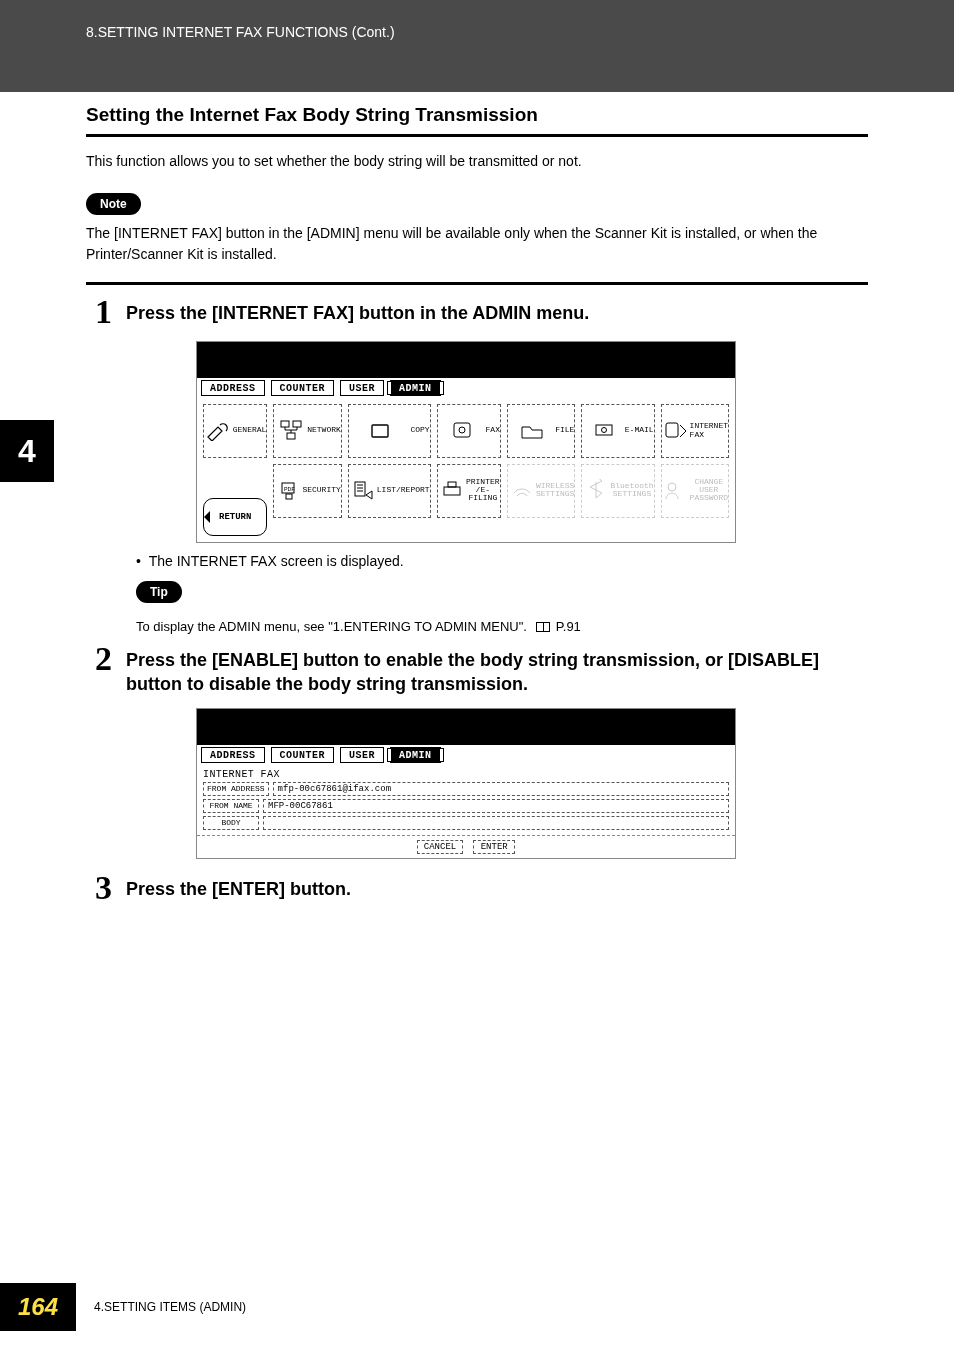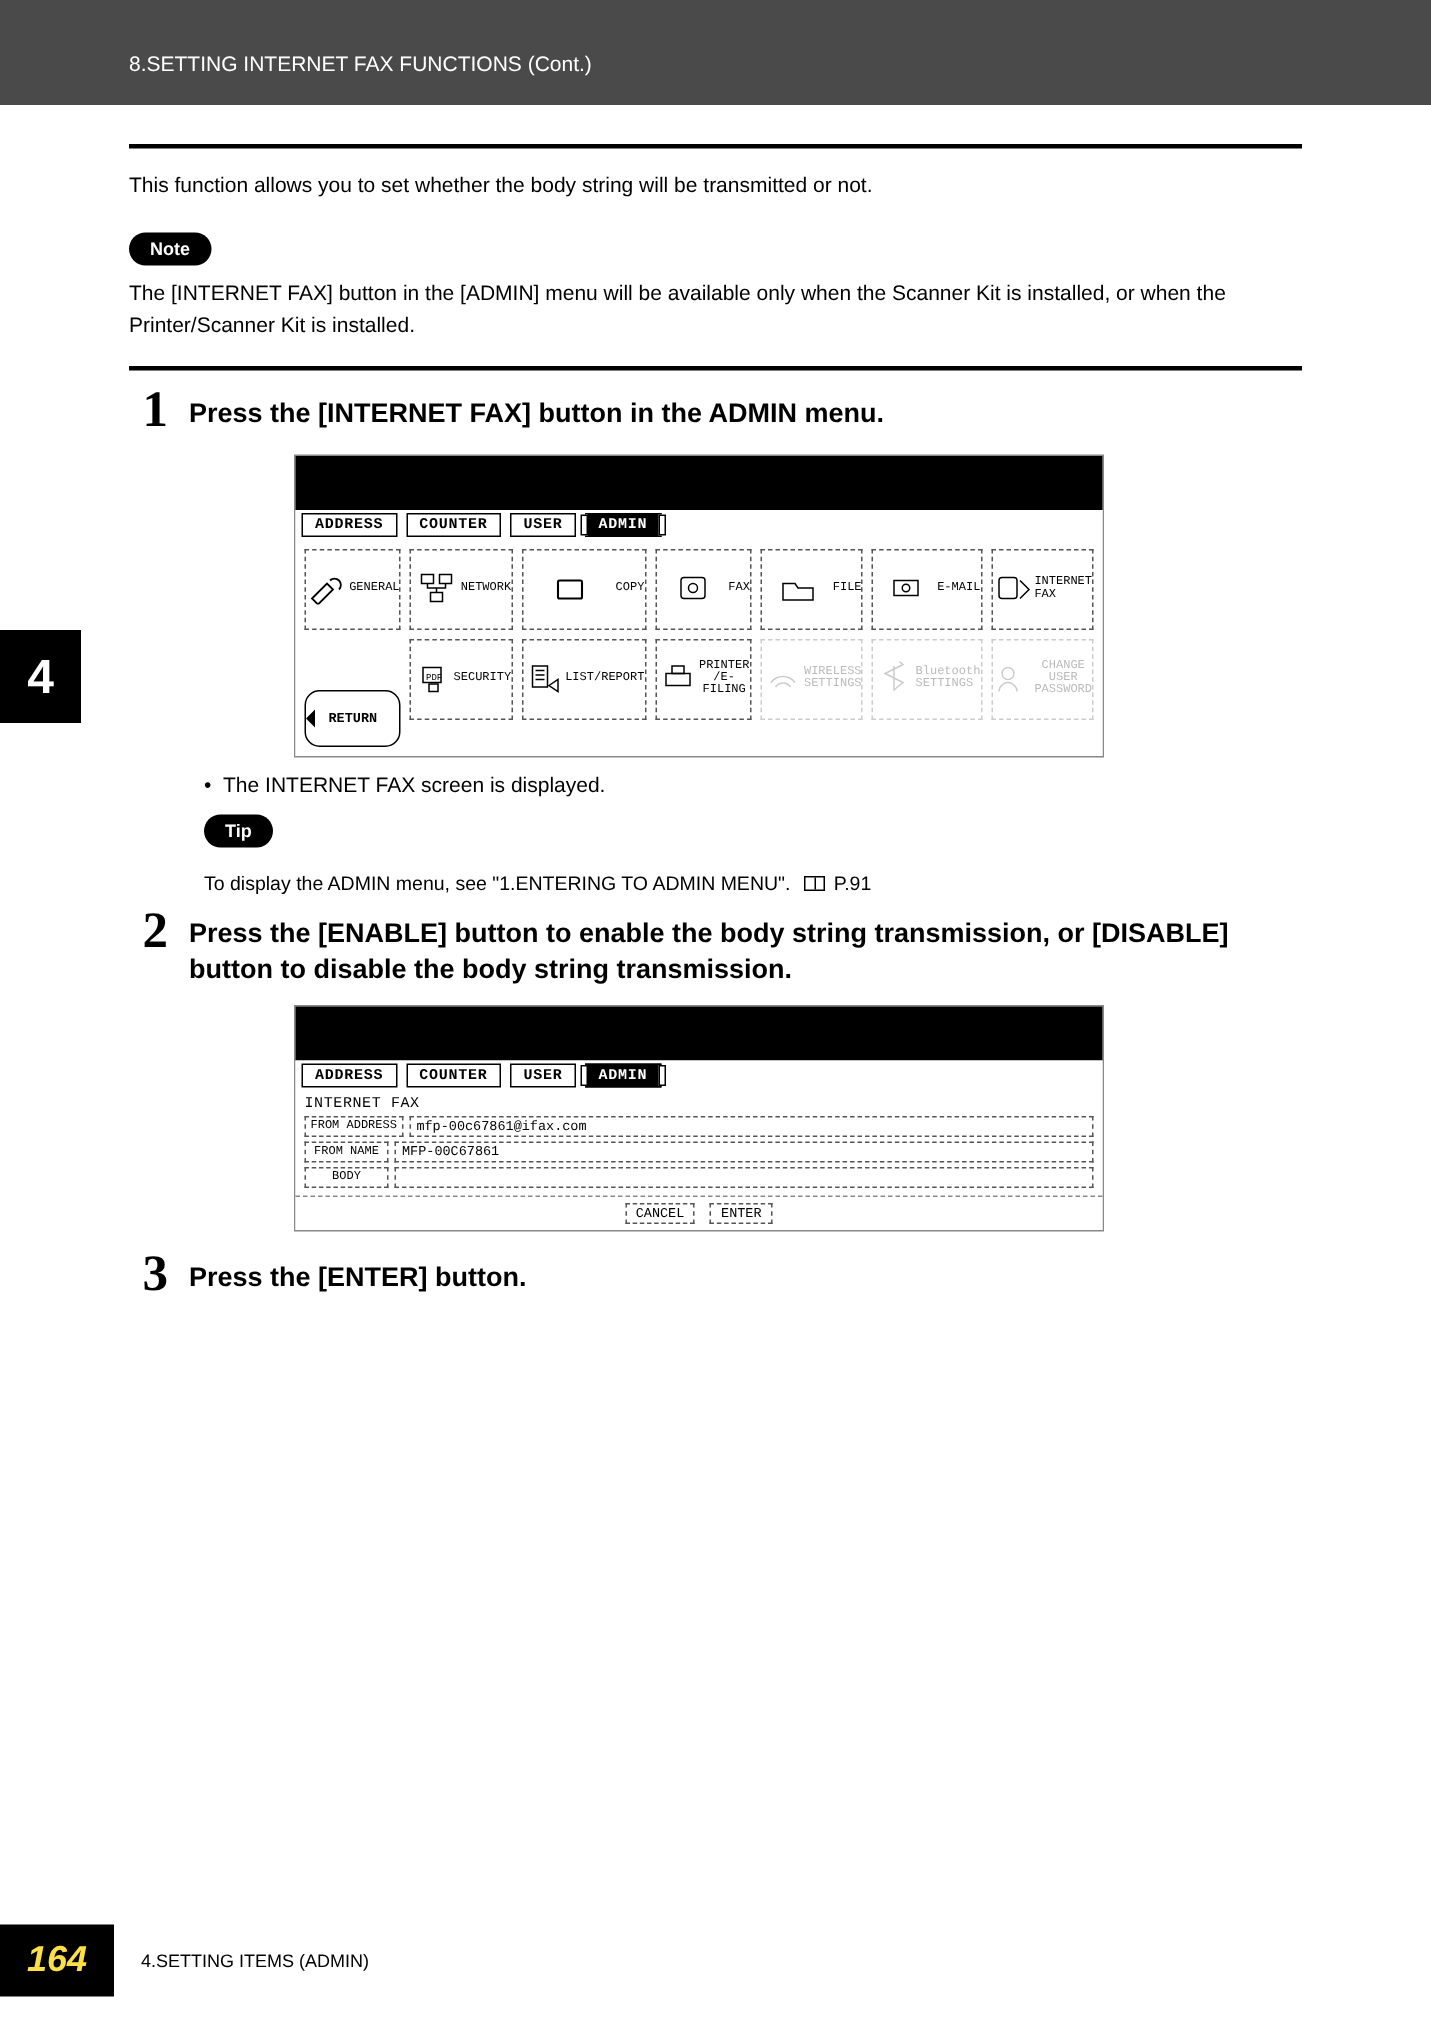--- a/index.html
+++ b/index.html
@@ -7,23 +7,23 @@
     width: 954px;
     height: 1348px;
     font-family: Arial, Helvetica, sans-serif;
     background: #fff;
     color: #000;
     position: relative;
   }
   .header-band {
     position: absolute;
     top: 0; left: 0; right: 0;
-    height: 70px;
+    height: 92px;
     background: #4a4a4a;
-    padding: 34px 0 0 86px;
+    padding: 24px 0 0 86px;
     color: #fff;
     font-size: 14px;
   }
   .content {
     position: absolute;
     top: 96px;
     left: 86px;
     right: 86px;
   }
   .section-title {
@@ -286,20 +286,21 @@
 <body>
 
 <div class="header-band">
   <span>8.SETTING INTERNET FAX FUNCTIONS (Cont.)</span>
 </div>
 
 <div class="side-tab">4</div>
 
 <div class="content">
 
+  <div class="section-title">Setting the Internet Fax Body String Transmission</div>
   <hr class="thick-rule">
   <div class="body-text">This function allows you to set whether the body string will be transmitted or not.</div>
 
   <div class="badge">Note</div>
   <div class="body-text">The [INTERNET FAX] button in the [ADMIN] menu will be available only when the Scanner Kit is installed, or when the Printer/Scanner Kit is installed.</div>
 
   <hr class="thick-rule2">
 
   
   <div class="step-row">
@@ -423,21 +424,21 @@
         </div>
         <span style="white-space:pre-line; text-align:center; line-height:1">WIRELESS
 SETTINGS</span>
       </div>
       <div class="admin-cell disabled">
         <div class="icon-area">
           <svg width="28" height="22">
               <path d="M14 3v16l6-5-12-6 12-6-6-5" fill="none" stroke="#ccc"></path>
             </svg>
         </div>
-        <span style="white-space:pre-line; line-height:1">Bluetooth
+        <span style="white-space:pre-line; text-align:center; line-height:1">Bluetooth
 SETTINGS</span>
       </div>
       <div class="admin-cell disabled">
         <div class="icon-area">
           <svg width="28" height="22">
               <circle cx="10" cy="8" r="4" fill="none" stroke="#ccc"></circle>
               <path d="M4 20c0-4 4-6 6-6s6 2 6 6" fill="none" stroke="#ccc"></path>
             </svg>
         </div>
         <span style="white-space:pre-line; text-align:center; line-height:1">CHANGE USER

